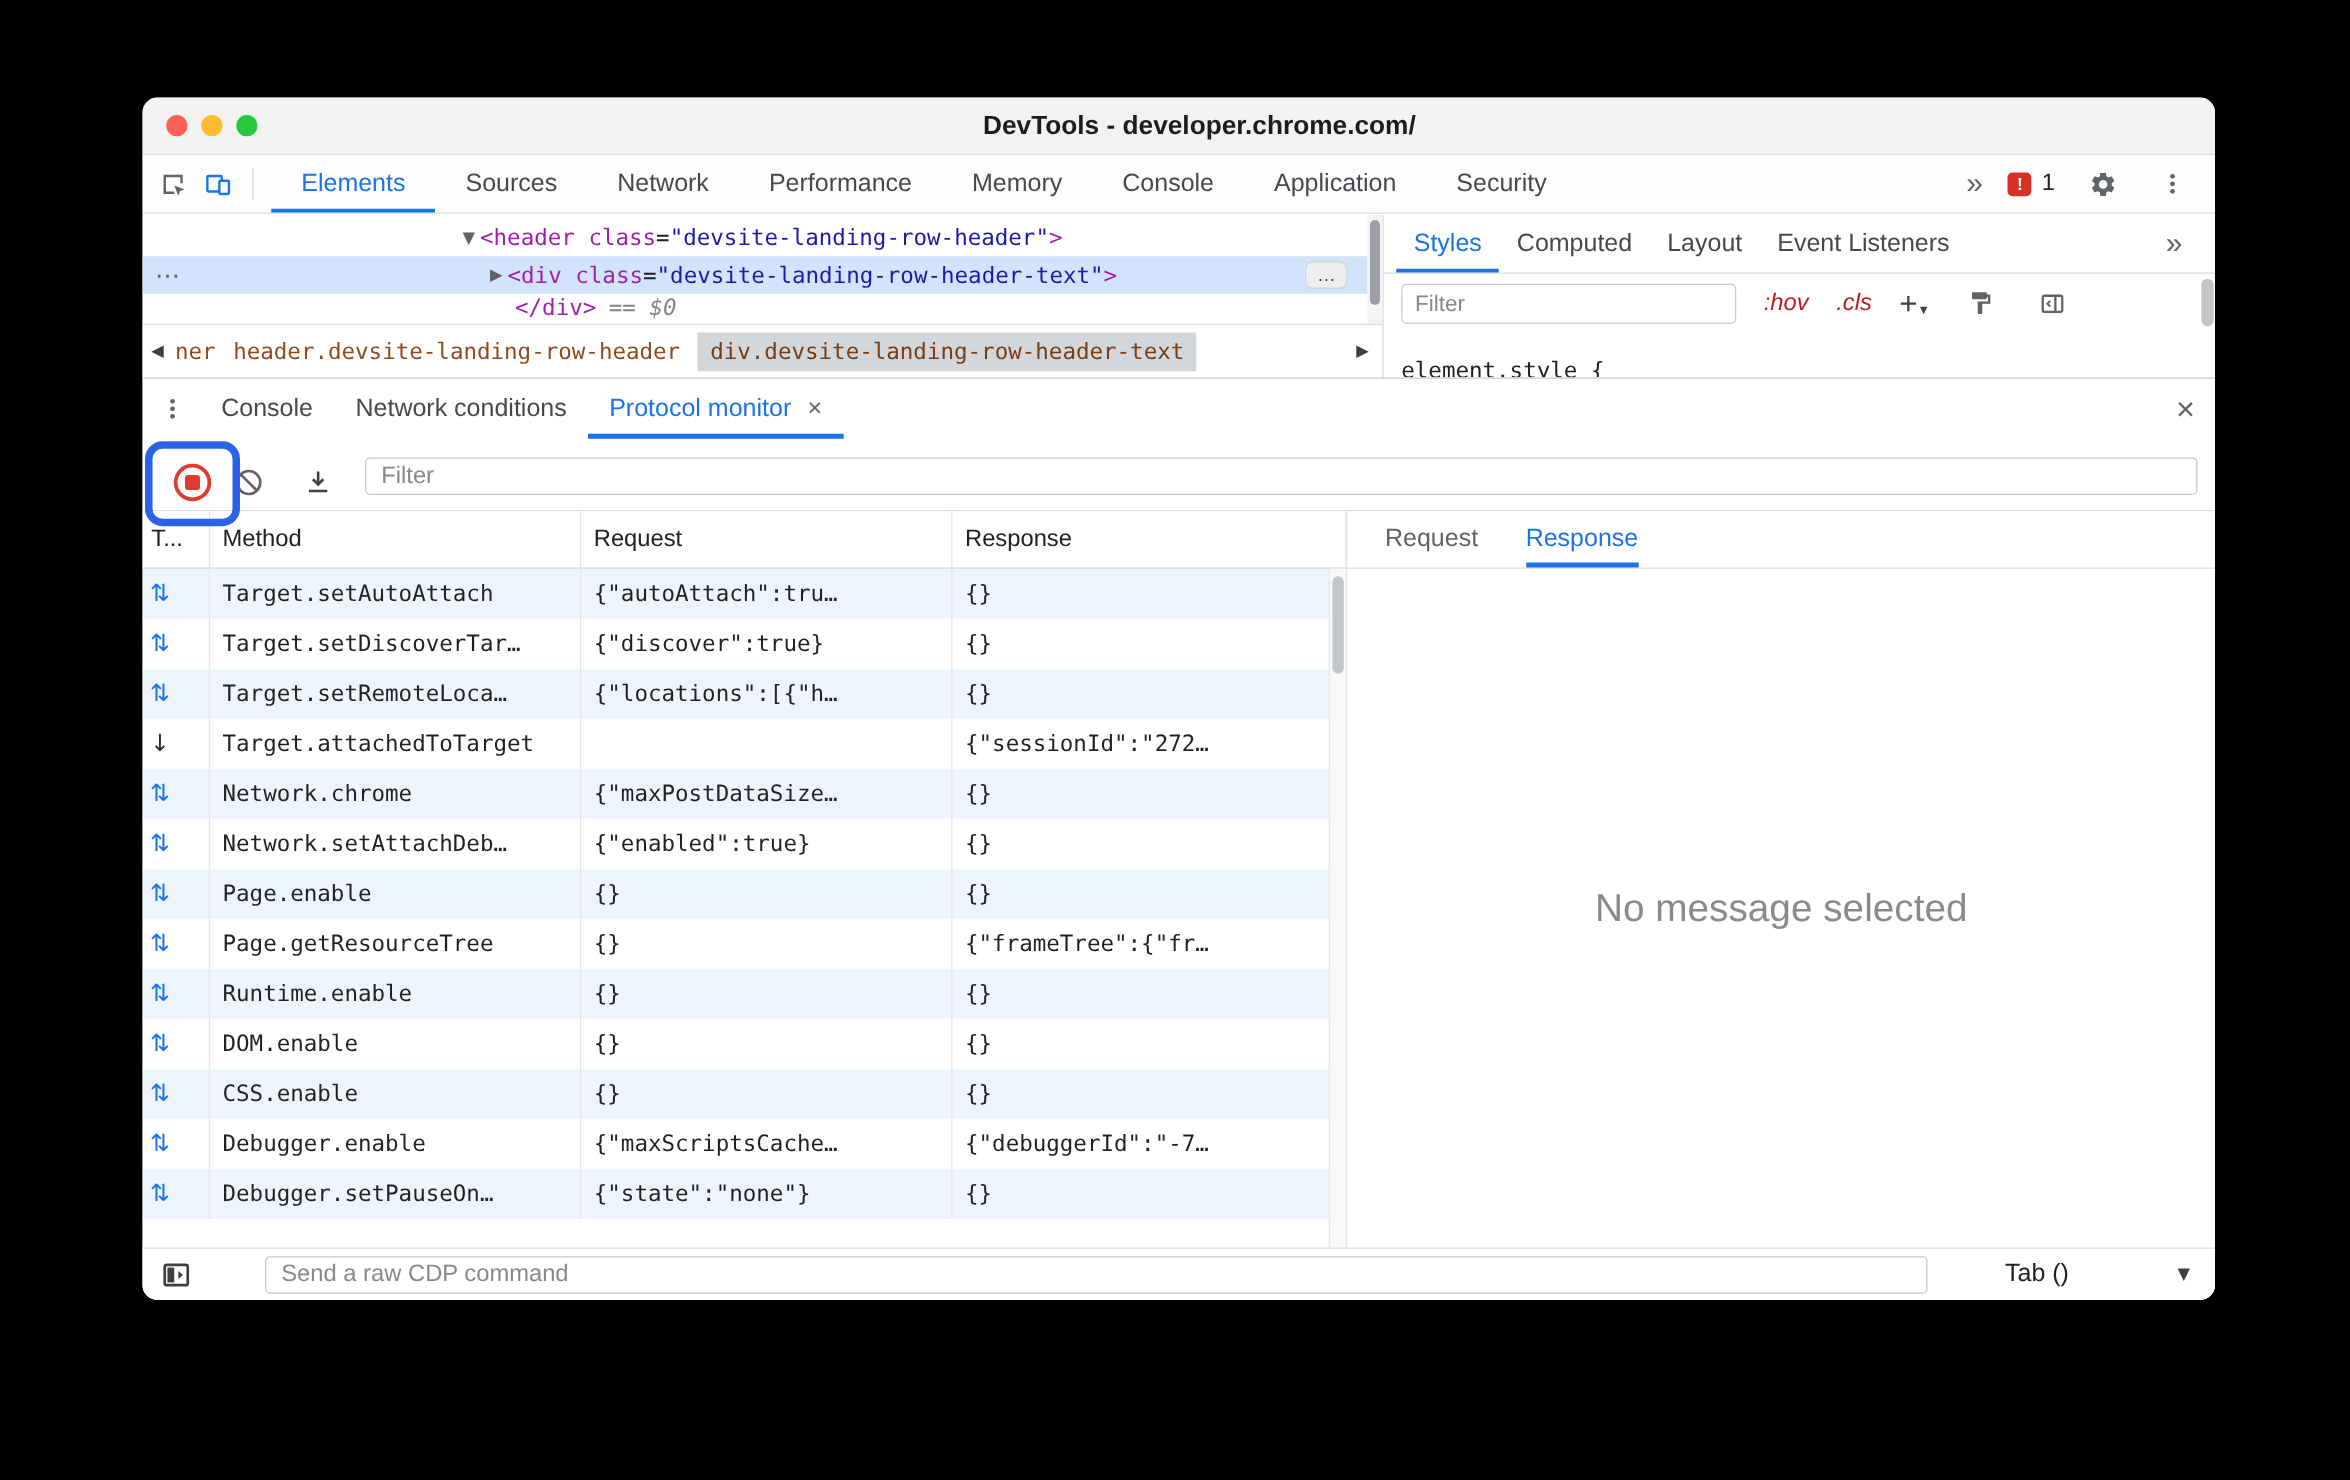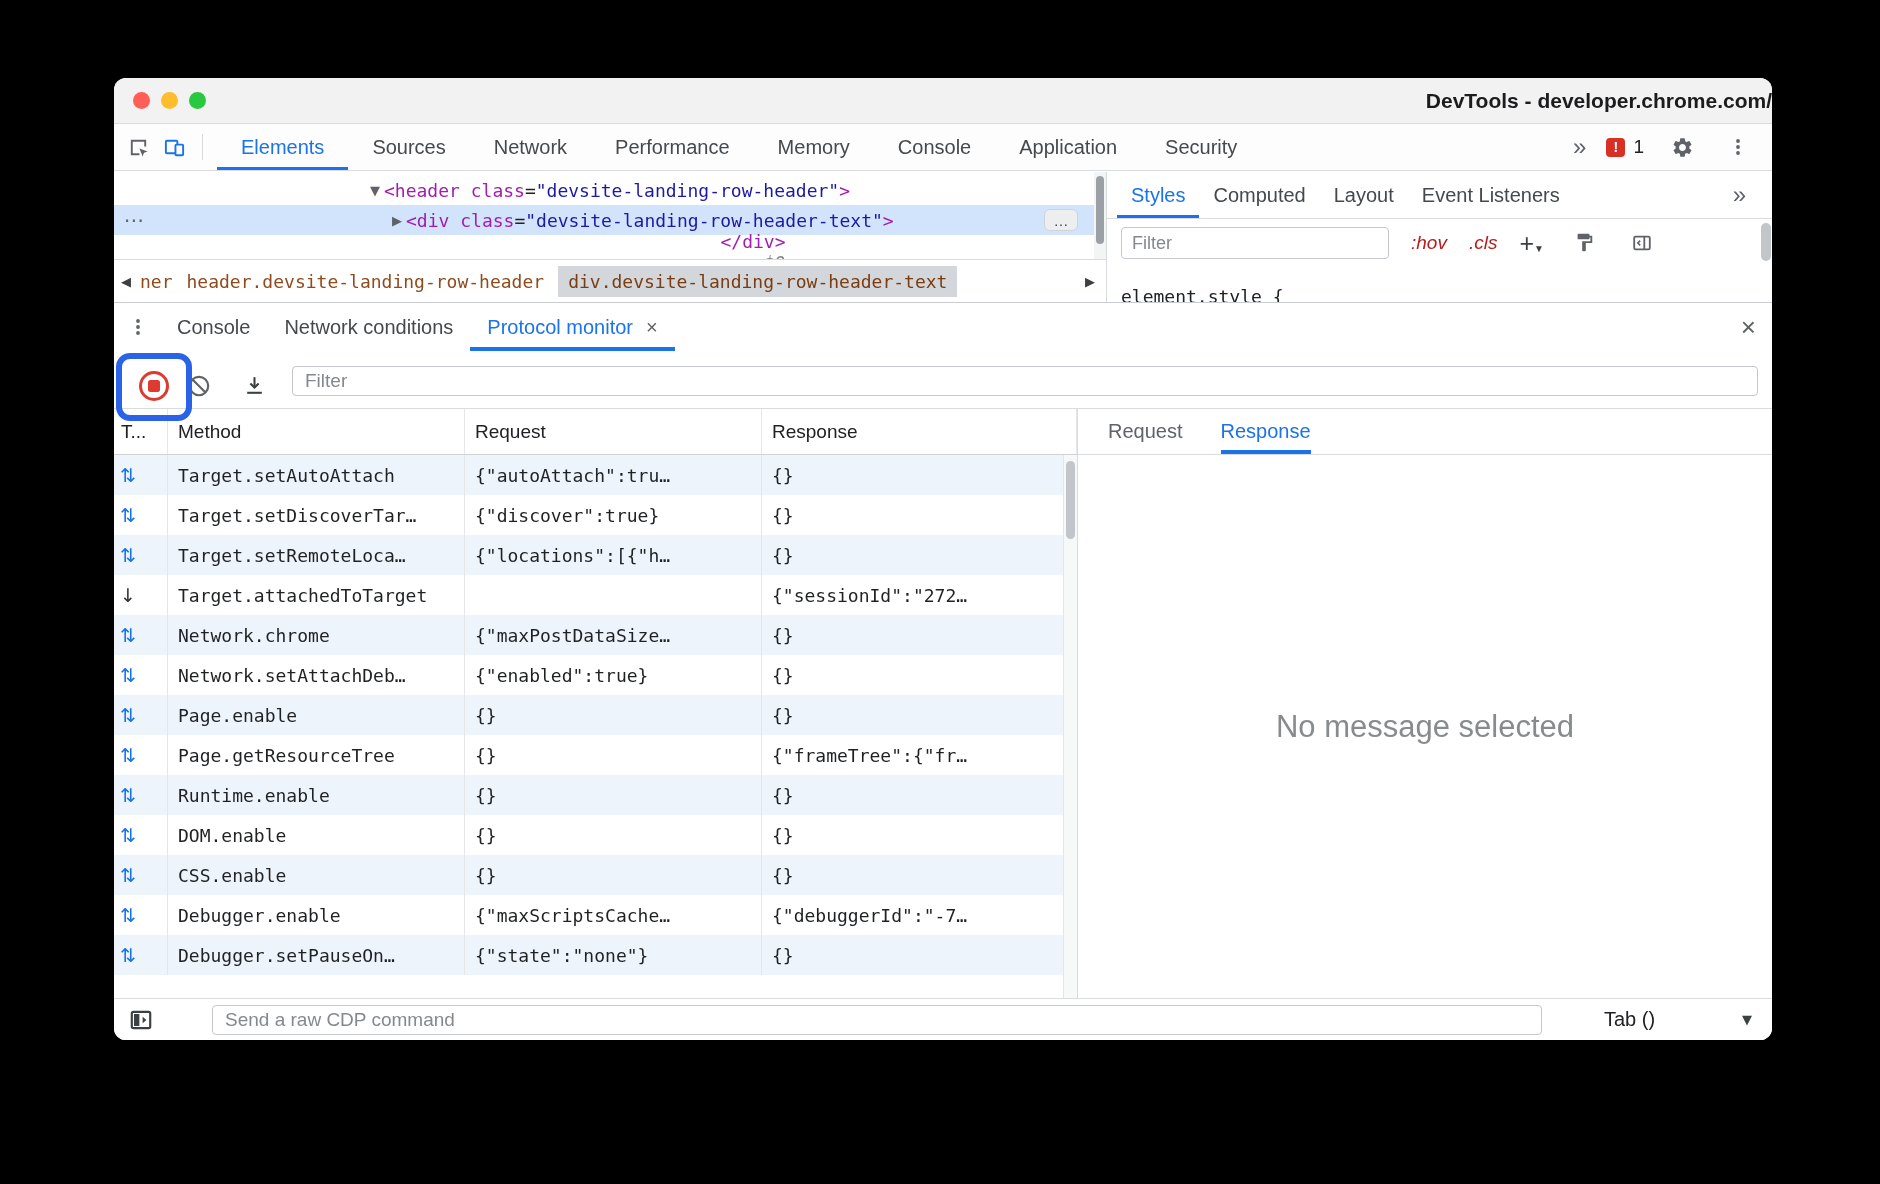--- a/index.html
+++ b/index.html
@@ -10,21 +10,21 @@
   .window { position: absolute; left: 114px; top: 78px; width: 1658px; height: 962px;
     background: #fff; border-radius: 12px; overflow: hidden; }
 
   
   .titlebar { position: absolute; top:0; left:0; right:0; height:46px; background:#f2f2f2;
     border-bottom:1px solid #dcdcdc; }
   .traffic-lights { position:absolute; left:19px; top:14px; display:flex; gap:11px; }
   .tl { width:17px; height:17px; border-radius:50%; display:inline-block; }
   .tl.red { background:#ff5f57; } .tl.yellow { background:#febc2e; } .tl.green { background:#28c840; }
   .win-title { position:absolute; left:0; right:0; top:0; height:56px; line-height:46px;
-    text-align:right; font-size:21px; font-weight:bold; color:#1c1c1e;margin-left:33px; }
+    text-align:center; font-size:21px; font-weight:bold; color:#1c1c1e;margin-left:33px; }
 
   
   .main-toolbar { position:absolute; top:46px; left:0; right:0; height:47px;
     border-bottom:1px solid #d9dcde; display:flex; align-items:stretch; background:#fdfdfd; }
   .tool-icons { display:flex; align-items:center; padding-left:6px; }
   .icon-btn { width:36px; height:36px; display:grid; place-items:center; background:none; border:none; }
   .vdivider { width:1px; height:26px; background:#d9dcde; align-self:center; margin:0 10px; }
   .panel-tabs { display:flex; height:100%; margin-left:4px; }
   .ptab { display:flex; align-items:center; padding:0 24px; font-size:20px; color:#45494d; white-space:nowrap; }
   .ptab[data-selected="true"] { color:#1a73e8; box-shadow: inset 0 -3px 0 #1a73e8; }
@@ -35,21 +35,21 @@
     font-weight:bold; font-size:14px; display:grid; place-items:center; }
 
   
   .elements-area { position:absolute; top:94px; left:0; right:0; height:130px; }
   .dom-pane { position:absolute; left:0; top:0; width:992px; height:130px; background:#fff; overflow:hidden; }
   .code-line { position:absolute; left:0; right:12px; height:30px; display:flex; align-items:center;
     font-family:"DejaVu Sans Mono","Liberation Mono",monospace; font-size:18px; white-space:pre; color:#202124; }
   .tw { color:#a21caf; } .attr { color:#a21caf; } .val { color:#1a1aa6; }
   .l1 { top:3px; padding-left:252px; }
   .l2 { top:33px; padding-left:274px; background:#d2e3fc; }
-  .l3 { top:59px; padding-left:298px;flex-direction:column; }
+  .l3 { top:59px; padding-left:298px; }
   .arrow { display:inline-block; width:18px; font-size:13px; color:#5f6368; text-align:center;
     font-family:"DejaVu Sans",sans-serif; }
   .flag { color:#80868b; font-style:italic; margin-left:10px; }
   .gutter-dots { position:absolute; left:10px; top:0; height:30px; display:flex; align-items:center;
     color:#5f6368; font-size:20px; font-family:"DejaVu Sans",sans-serif; }
   .more-pill { position:absolute; left:930px; top:37px; width:34px; height:22px; background:#eceef0;
     border:1px solid #d0d3d6; border-radius:6px; color:#3c4043; display:grid; place-items:center;
     font-size:15px; line-height:1; }
   .dom-scrollbar { position:absolute; right:0; top:0; width:12px; height:87px; background:#f3f4f5; }
   .dom-scrollbar .thumb { position:absolute; left:2px; right:2px; top:4px; height:68px;

